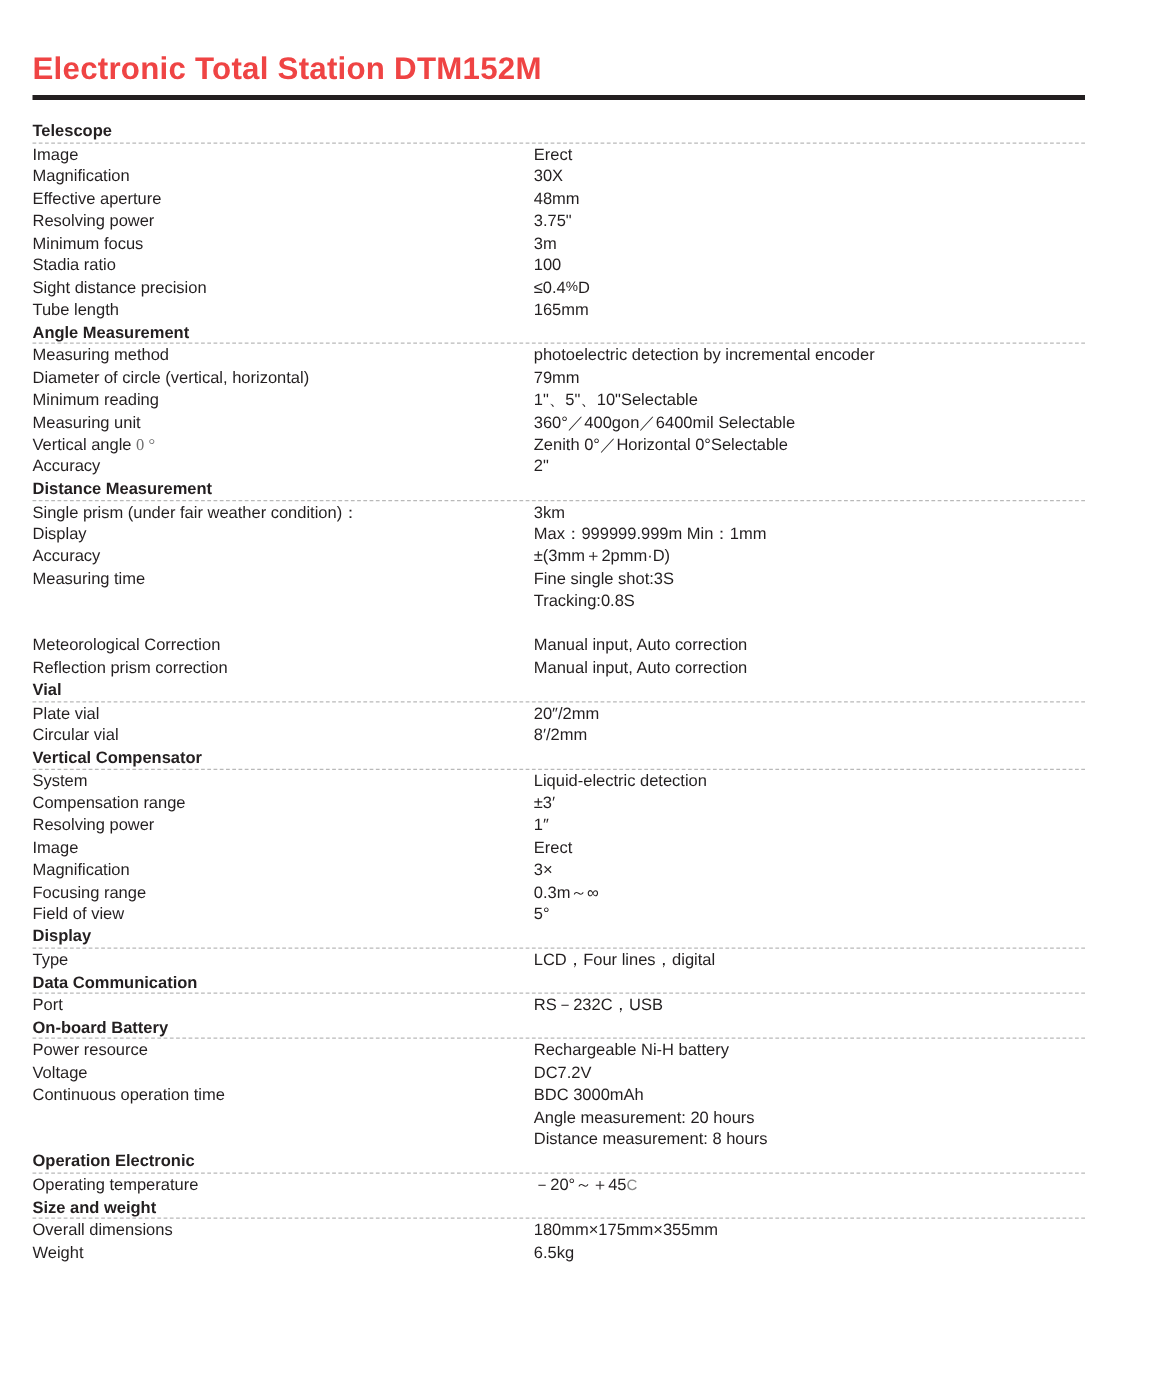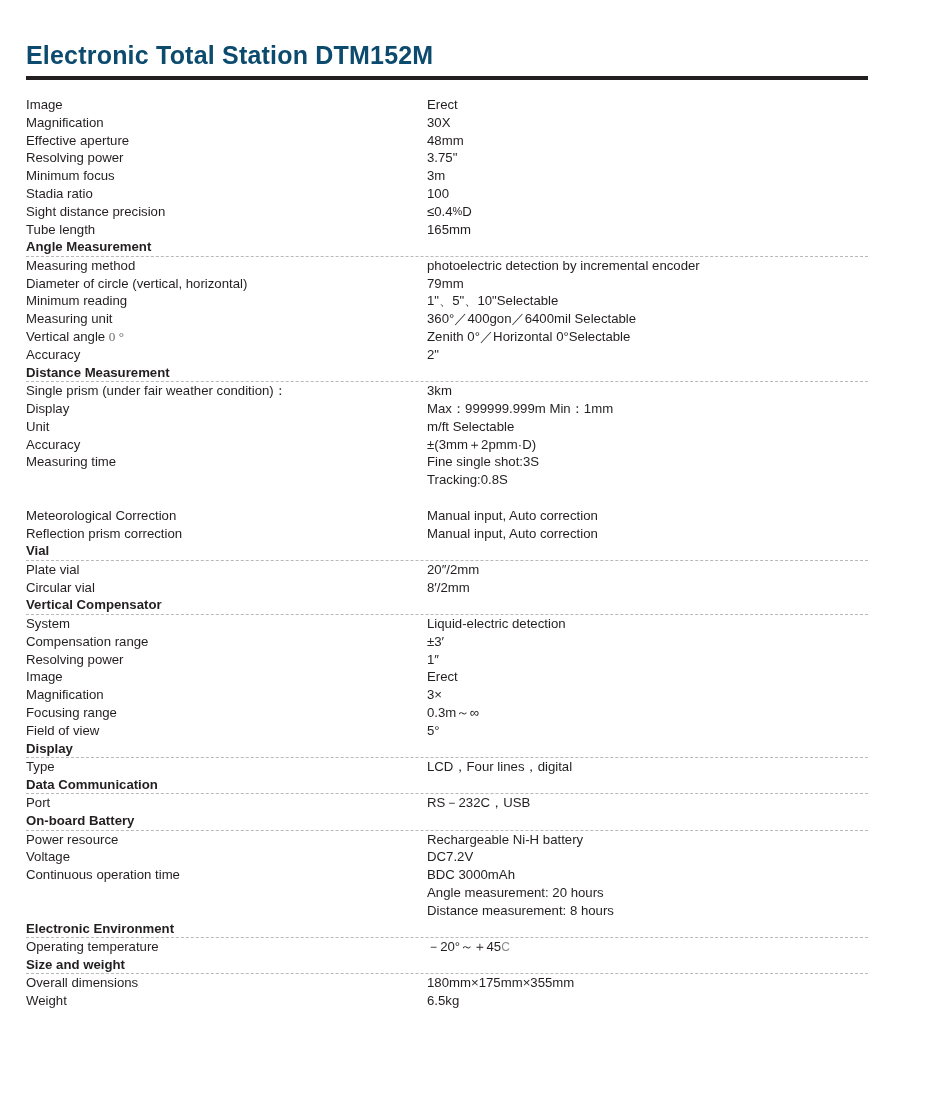--- a/index.html
+++ b/index.html
@@ -20,21 +20,21 @@
     height: 1106px;
     background: #ffffff;
   }
   .title {
     position: absolute;
     left: 26px;
     top: 40px;
     font-size: 25px;
     font-weight: bold;
     letter-spacing: 0.2px;
-    color: #0c4a6e;
+    color: #ef4444;
     white-space: nowrap;
     line-height: 30px;
   }
   .title-rule {
     position: absolute;
     left: 26px;
     top: 76px;
     width: 842px;
     height: 4px;
     background: #231f20;
@@ -99,20 +99,23 @@
 </head>
 <body>
 
 <div id="page">
 
   <div class="title">Electronic Total Station DTM152M</div>
 
   <div class="title-rule"></div>
 
   <div class="spec-table" id="spec-table">
+      <div class="row section">
+        <span class="label">Telescope</span>
+      </div>
       <div class="row">
         <span class="label">Image</span>
         <span class="value">Erect</span>
       </div>
       <div class="row">
         <span class="label">Magnification</span>
         <span class="value">30X</span>
       </div>
       <div class="row">
         <span class="label">Effective aperture</span>
@@ -170,24 +173,20 @@
       </div>
       <div class="row">
         <span class="label">Single prism (under fair weather condition)：</span>
         <span class="value">3km</span>
       </div>
       <div class="row">
         <span class="label">Display</span>
         <span class="value">Max：999999.999m Min：1mm</span>
       </div>
       <div class="row">
-        <span class="label">Unit</span>
-        <span class="value">m/ft  Selectable</span>
-      </div>
-      <div class="row">
         <span class="label">Accuracy</span>
         <span class="value">±(3mm＋2pmm·D)</span>
       </div>
       <div class="row">
         <span class="label">Measuring time</span>
         <span class="value">Fine single shot:3S</span>
       </div>
       <div class="row">
         <span class="label"></span>
         <span class="value">Tracking:0.8S</span>
@@ -274,21 +273,21 @@
       </div>
       <div class="row">
         <span class="label"></span>
         <span class="value">Angle measurement: 20 hours</span>
       </div>
       <div class="row">
         <span class="label"></span>
         <span class="value">Distance measurement: 8 hours</span>
       </div>
       <div class="row section">
-        <span class="label">Electronic Environment</span>
+        <span class="label">Operation Electronic</span>
       </div>
       <div class="row">
         <span class="label">Operating temperature</span>
         <span class="value">－20°～＋45<span class="unit-c">C</span></span>
       </div>
       <div class="row section">
         <span class="label">Size and weight</span>
       </div>
       <div class="row">
         <span class="label">Overall dimensions</span>

